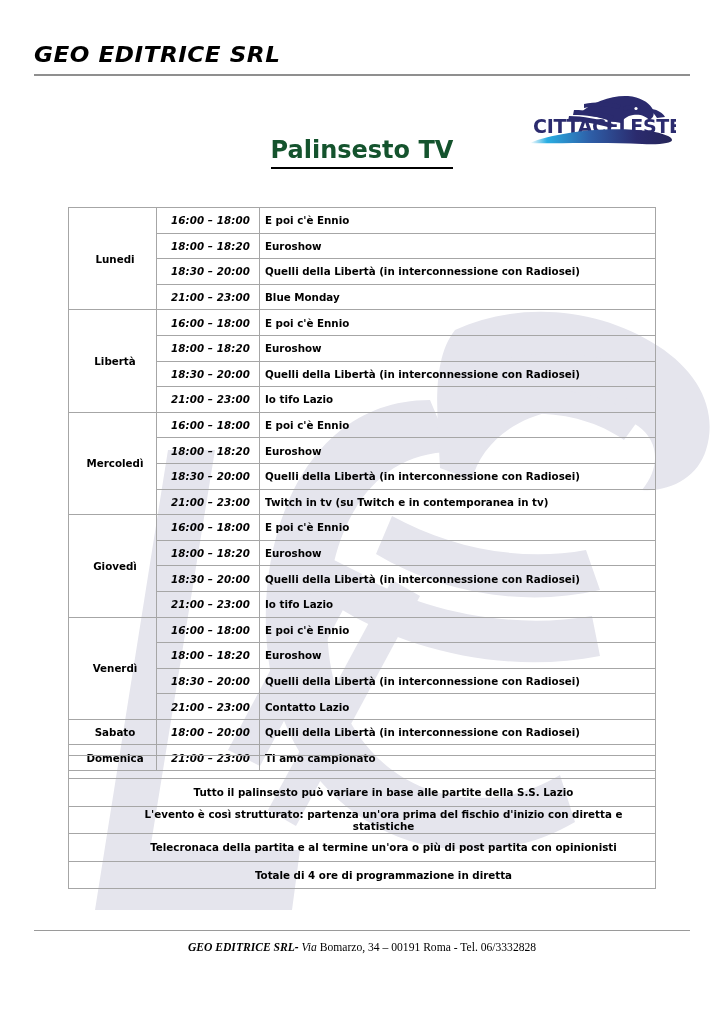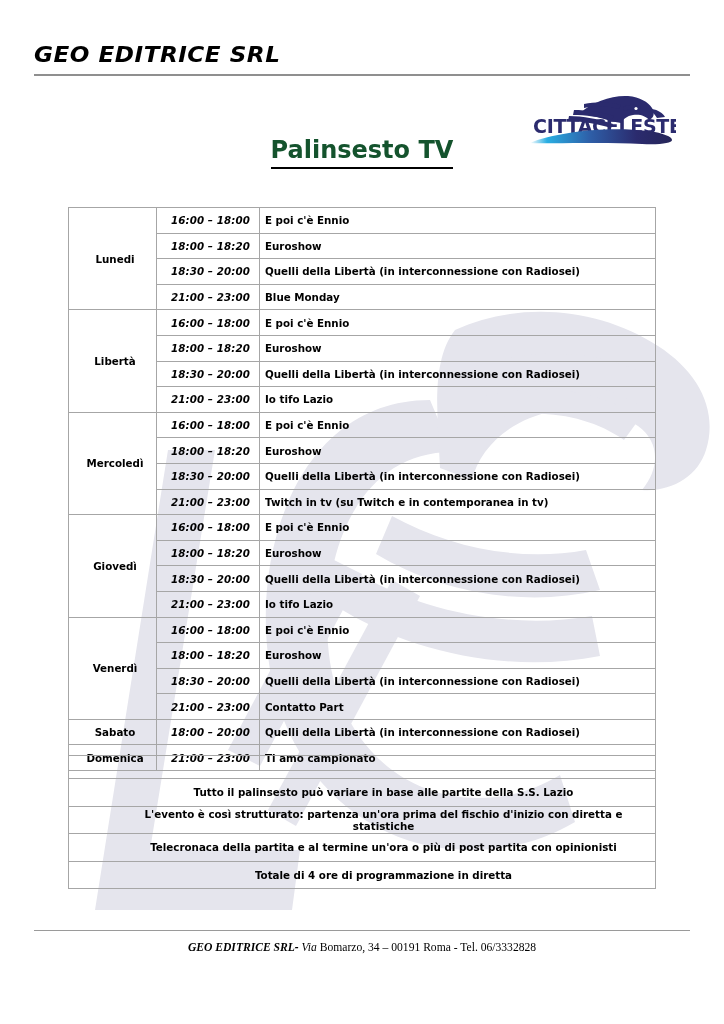--- a/index.html
+++ b/index.html
@@ -309,21 +309,21 @@
           <tr>
             <td class="timecell">18:00 – 18:20</td>
             <td class="progcell">Euroshow</td>
           </tr>
           <tr>
             <td class="timecell">18:30 – 20:00</td>
             <td class="progcell">Quelli della Libertà (in interconnessione con Radiosei)</td>
           </tr>
           <tr>
             <td class="timecell">21:00 – 23:00</td>
-            <td class="progcell">Contatto Part</td>
+            <td class="progcell">Contatto Lazio</td>
           </tr>
           <tr>
             <td class="daycell" rowspan="1">Sabato</td>
             <td class="timecell">18:00 – 20:00</td>
             <td class="progcell">Quelli della Libertà (in interconnessione con Radiosei)</td>
           </tr>
           <tr>
             <td class="daycell" rowspan="1">Domenica</td>
             <td class="timecell">21:00 – 23:00</td>
             <td class="progcell">Ti amo campionato</td>

